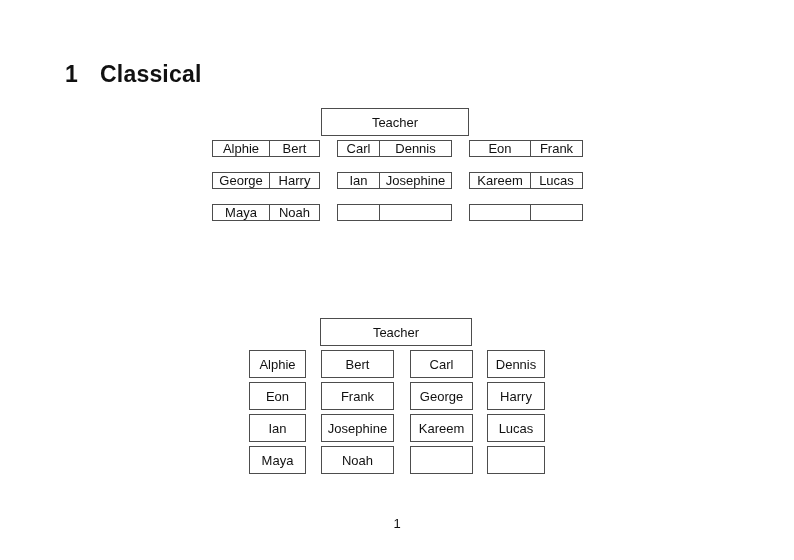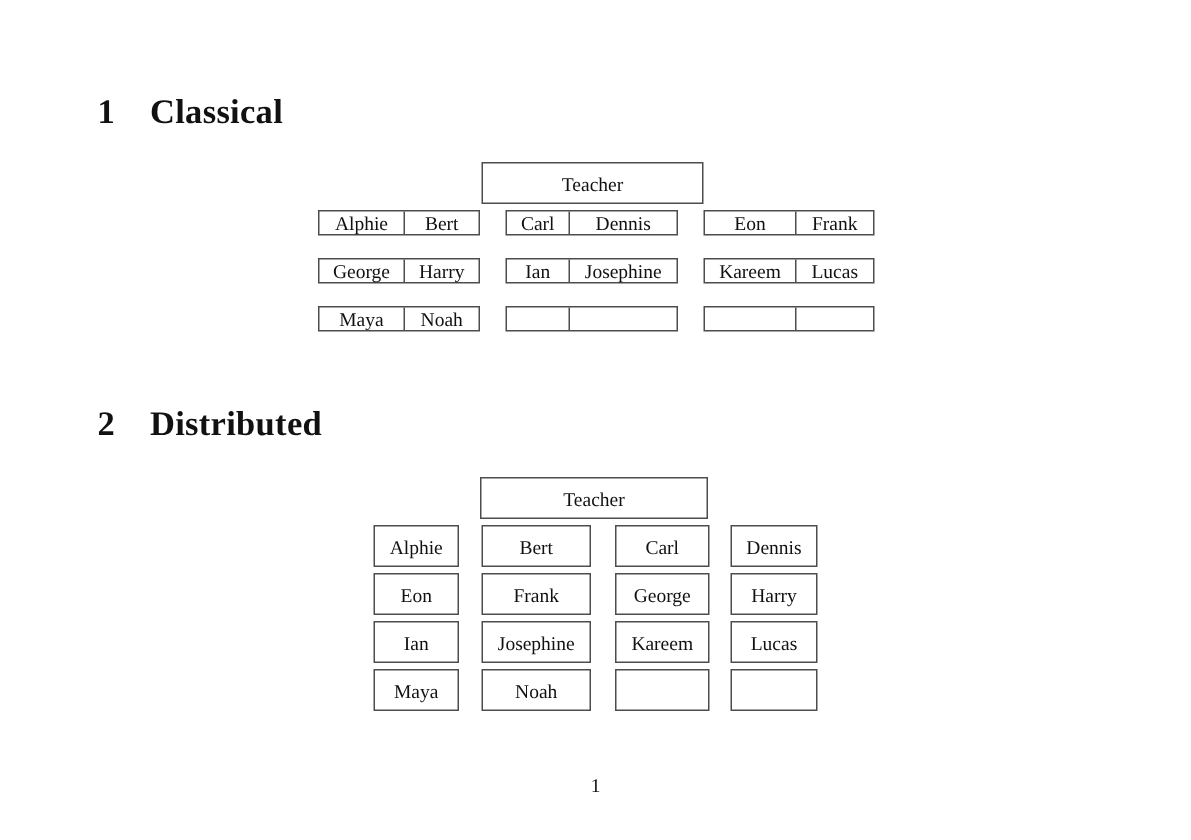--- a/index.html
+++ b/index.html
@@ -1,20 +1,20 @@
 <!DOCTYPE html>
 <html><head>
 <meta charset="utf-8">
 <style>
   html,body{margin:0;padding:0;}
   .page{
     position:relative;
     width:794px;height:560px;
     background:#ffffff;
-    font-family:Liberation Serif, serif;
+    font-family:Liberation Sans, sans-serif;
     color:#111111;
     overflow:hidden;
   }
   .heading{
     position:absolute;
     left:65px;
     font-weight:bold;
     font-size:23px;
     line-height:1;
     white-space:nowrap;
@@ -103,23 +103,20 @@
   </div>
   <div class="desk" style="left:337px;top:204px;width:115px;">
     <span class="seat" style="width:41px;"></span>
     <span class="seat second" style="width:72px;"></span>
   </div>
   <div class="desk" style="left:469px;top:204px;width:114px;">
     <span class="seat" style="width:60px;"></span>
     <span class="seat second" style="width:52px;"></span>
   </div>
 
-  <div class="heading" style="top:271px;">
-    <span class="sec-num">2</span><span>Distributed</span>
-  </div>
 
   <div class="box" style="left:320px;top:318px;width:152px;">Teacher</div>
 
   <div class="box" style="left:249px;top:350px;width:57px;">Alphie</div>
   <div class="box" style="left:321px;top:350px;width:73px;">Bert</div>
   <div class="box" style="left:410px;top:350px;width:63px;">Carl</div>
   <div class="box" style="left:487px;top:350px;width:58px;">Dennis</div>
 
   <div class="box" style="left:249px;top:382px;width:57px;">Eon</div>
   <div class="box" style="left:321px;top:382px;width:73px;">Frank</div>

